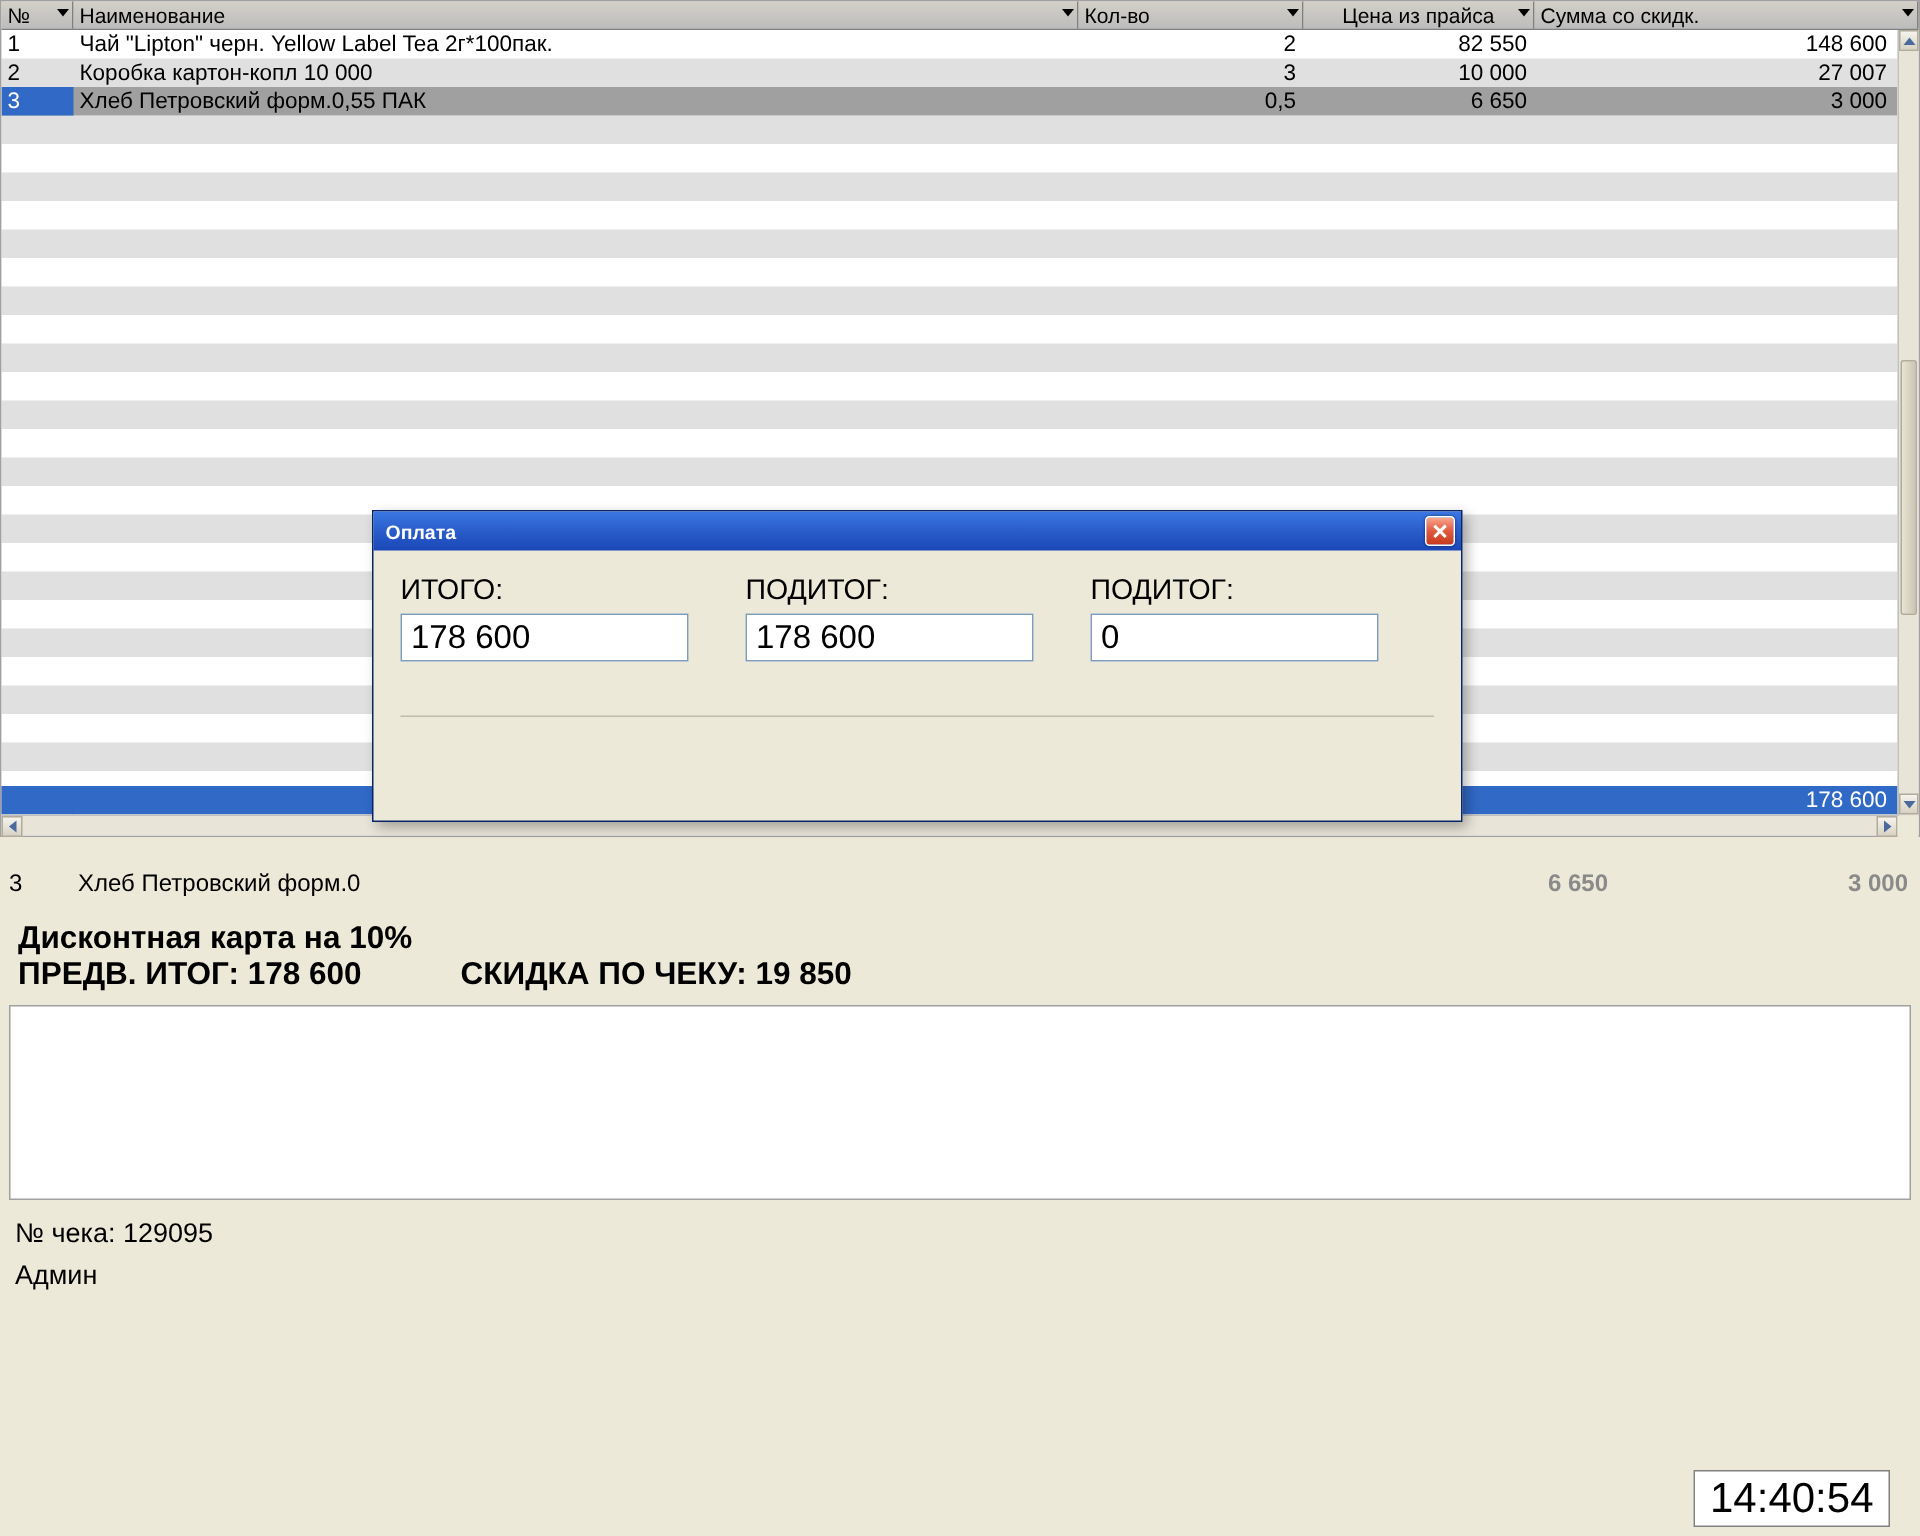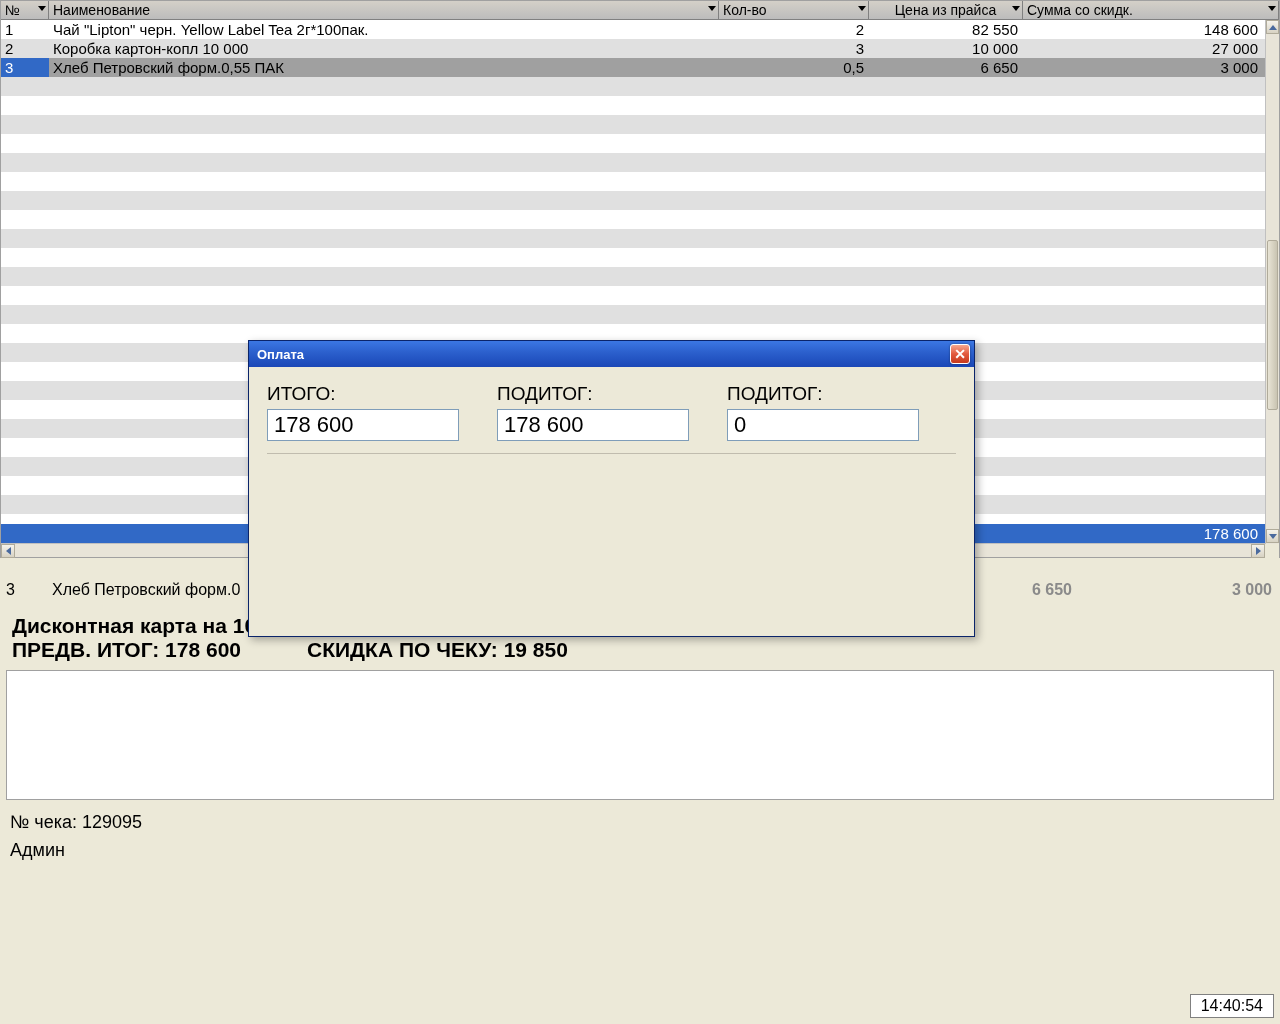--- a/index.html
+++ b/index.html
@@ -209,35 +209,35 @@
   position: absolute;
   left: 10px;
   top: 808px;
   font-size: 18px;
   line-height: 28px;
 }
 
 
 .clock {
   position: absolute;
-  right: 6px;
+  right: 20px;
   bottom: 6px;
   padding: 2px 10px;
-  font-size: 16px;
+  font-size: 28px;
   background: #fff;
   border: 1px solid #808080;
 }
 
 
 .dialog {
   position: absolute;
   left: 248px;
   top: 340px;
   width: 727px;
-  height: 297px;
+  height: 208px;
   background: #ece9d8;
   border: 1px solid #0a246a;
   box-shadow: 3px 3px 8px rgba(0,0,0,0.3);
 }
 .dialog .titlebar {
   height: 26px;
   background: linear-gradient(#3b77e3, #2b5fcc 45%, #1a47b7);
   display: flex;
   align-items: center;
   padding: 0 4px 0 8px;
@@ -255,21 +255,21 @@
   color: #fff;
   font-weight: bold;
   font-size: 14px;
   box-shadow: 0 0 2px rgba(0,0,0,0.5);
 }
 .dialog-body {
   padding: 16px 18px;
 }
 .dialog-top {
   display: flex;
-  padding-bottom: 12px;
+  padding-bottom: 36px;
   border-bottom: 1px solid #c0bcae;
 }
 .dgroup {
   display: flex;
   flex-direction: column;
 }
 .dgroup .lbl {
   font-size: 19px;
   margin-bottom: 4px;
 }
@@ -373,21 +373,21 @@
           <div class="cell name">Чай "Lipton" черн. Yellow Label Tea 2г*100пак.</div>
           <div class="cell qty">2</div>
           <div class="cell price">82 550</div>
           <div class="cell sum">148 600</div>
         </div>
         <div class="row">
           <div class="cell num">2</div>
           <div class="cell name">Коробка картон-копл  10 000</div>
           <div class="cell qty">3</div>
           <div class="cell price">10 000</div>
-          <div class="cell sum">27 000</div>
+          <div class="cell sum">27 007</div>
         </div>
         <div class="row selected">
           <div class="cell num">3</div>
           <div class="cell name">Хлеб Петровский форм.0,55 ПАК</div>
           <div class="cell qty">0,5</div>
           <div class="cell price">6 650</div>
           <div class="cell sum">3 000</div>
         </div>
       </div>
   </div>

